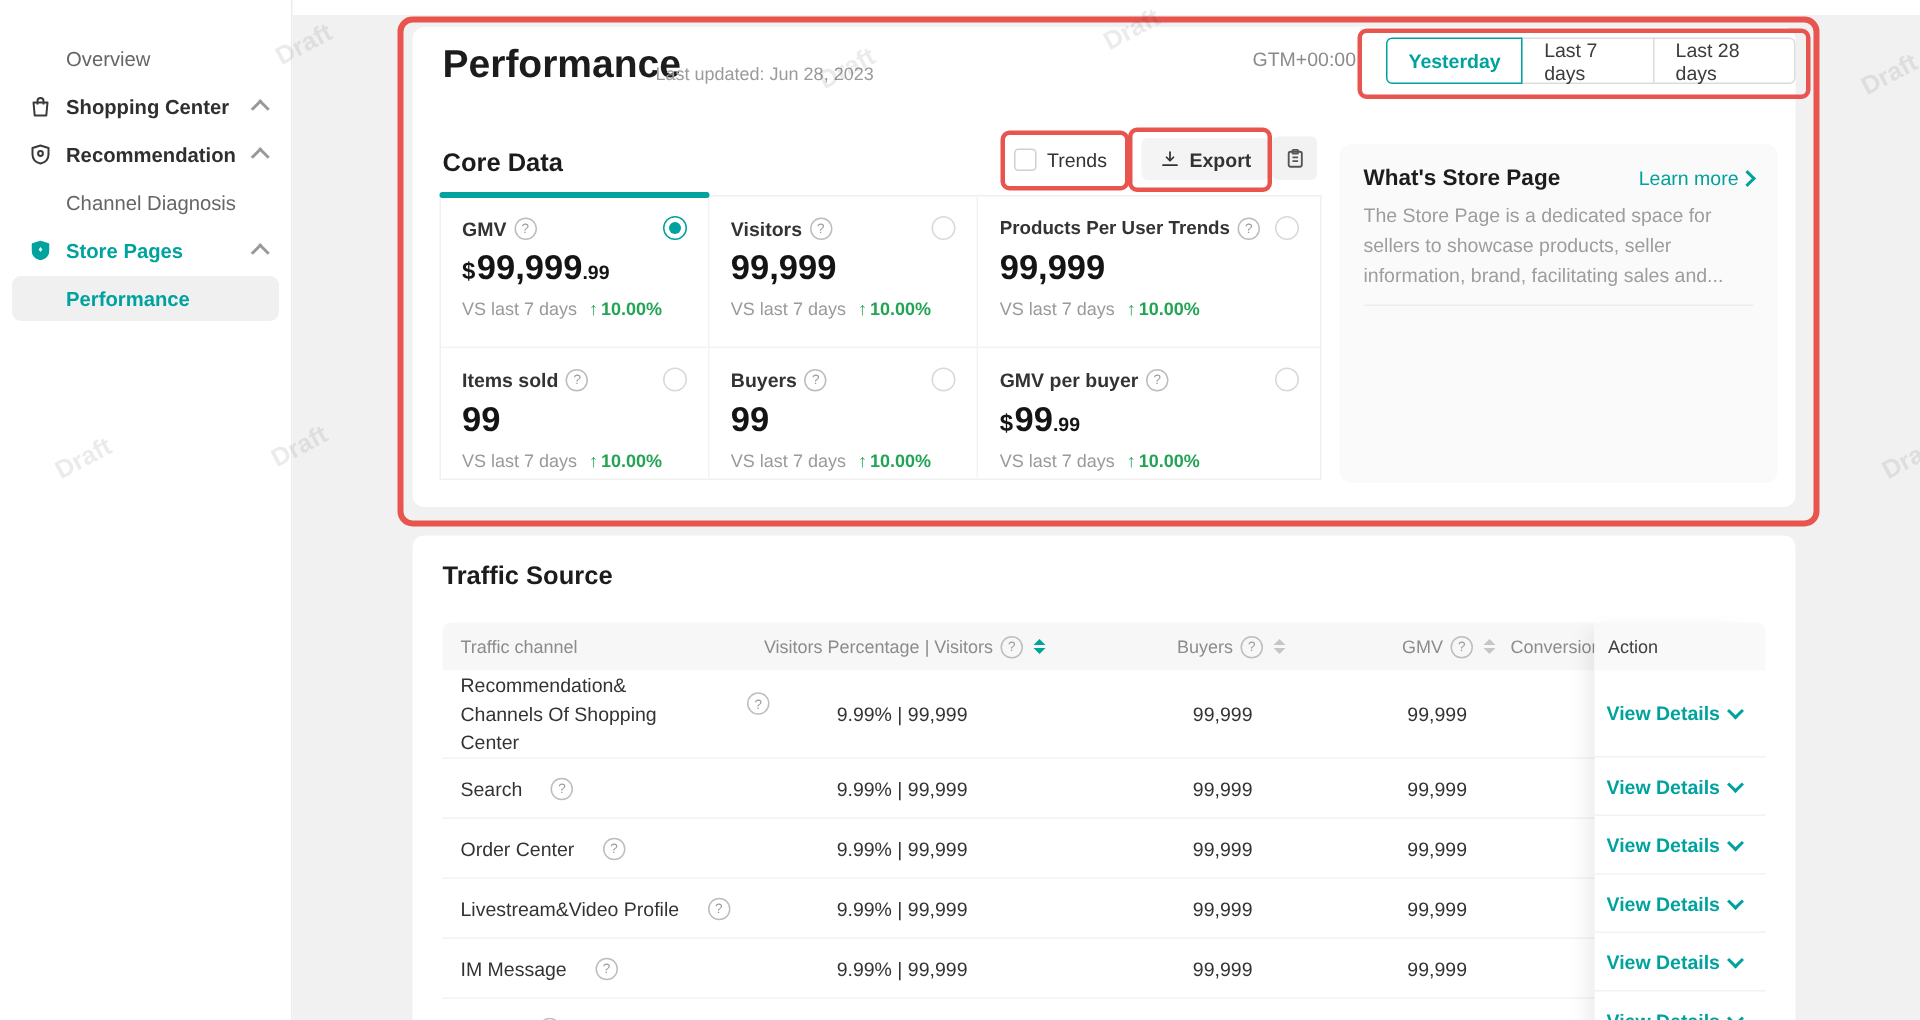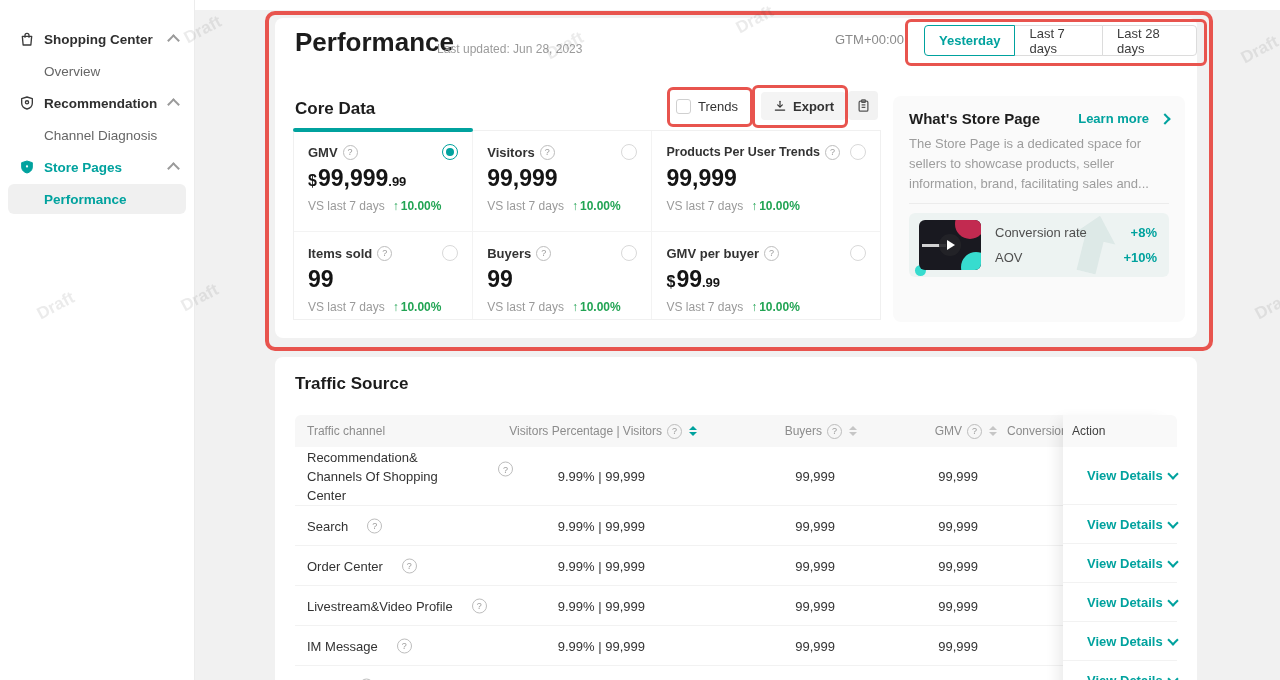--- a/index.html
+++ b/index.html
@@ -71,21 +71,21 @@
   .mval .cur{font-size:16px;font-weight:700;margin-right:1px;}
   .mval .dec{font-size:13px;font-weight:700;}
   .mvs{margin-top:9px;font-size:12px;color:#9a9a9a;display:flex;align-items:center;gap:8px;}
   .mchange{color:#22a454;font-weight:700;display:flex;align-items:center;gap:2px;}
 
   
   .whats{position:absolute;left:618px;top:78px;width:292px;height:226px;background:#fafafa;
          border-radius:8px;padding:14px 16px;box-sizing:border-box;}
   .wp-head{display:flex;justify-content:space-between;align-items:center;}
   .wp-title{font-size:15px;font-weight:700;color:#1d1d1d;}
-  .teal-link{display:flex;align-items:center;gap:12px;color:#00a29e;font-size:13px;font-weight:700;cursor:pointer;}
+  .teal-link{display:flex;align-items:center;gap:2px;color:#00a29e;font-size:13px;font-weight:400;cursor:pointer;}
   .chev-r{width:6px;height:6px;border-top:2px solid #00a29e;border-right:2px solid #00a29e;
           transform:rotate(45deg);flex-shrink:0;}
   .wp-desc{margin-top:7px;font-size:13px;line-height:20px;color:#9d9d9d;}
   .wp-div{border-top:1px solid #ececec;margin-top:9px;}
   .wp-stories{display:flex;justify-content:space-between;align-items:center;margin-top:10px;}
   .story-card{margin-top:9px;height:64px;background:#edf3f2;border-radius:6px;display:flex;
               align-items:center;padding:0 12px 0 10px;position:relative;overflow:hidden;}
   .story-dot{position:absolute;left:6px;bottom:1px;width:11px;height:11px;border-radius:50%;background:#37dccf;z-index:1;}
   .thumb{width:62px;height:50px;background:#191920;border-radius:6px;position:relative;overflow:hidden;
          flex-shrink:0;z-index:2;cursor:pointer;}
@@ -119,21 +119,21 @@
   .trow.tall{height:58px;}
   .td-ch{position:absolute;left:12px;top:50%;transform:translateY(-50%);font-size:13px;color:#333;
          display:flex;align-items:center;gap:19px;white-space:nowrap;}
   .td-ch .lines{line-height:19px;white-space:normal;width:172px;}
   .td-num{position:absolute;top:50%;transform:translateY(-50%);font-size:13px;color:#333;white-space:nowrap;}
   .col-vis{right:532px;} .col-buy{right:342px;} .col-gmv{right:199px;}
   .action-col{position:absolute;right:0;top:0;width:114px;background:#fff;
               box-shadow:-10px 0 14px -6px rgba(0,0,0,.09);}
   .ah{height:32px;background:#f9f9f9;border-radius:0 6px 0 0;display:flex;align-items:center;
       padding-left:9px;font-size:12px;color:#404040;box-sizing:border-box;}
-  .ar{height:39px;display:flex;align-items:center;padding-left:24px;border-bottom:1px solid #f2f2f2;box-sizing:border-box;}
+  .ar{height:39px;display:flex;align-items:center;padding-left:8px;border-bottom:1px solid #f2f2f2;box-sizing:border-box;}
   .ar.tall{height:58px;}
   .vd{display:flex;align-items:center;gap:6px;color:#00a29e;font-size:13px;font-weight:600;cursor:pointer;}
   .chev-d{width:6px;height:6px;border-right:2px solid #00a29e;border-bottom:2px solid #00a29e;
           transform:rotate(45deg);margin-top:-3px;}
 
   
   .rb{position:absolute;border:4px solid #e8544e;border-radius:10px;pointer-events:none;z-index:50;}
   .rb-main{left:265px;top:11px;width:940px;height:332px;}
   .rb-tabs{left:905px;top:19px;width:296px;height:41px;border-width:3px;border-radius:6px;}
   .rb-trends{left:667px;top:87px;width:80px;height:34px;border-width:3px;border-radius:6px;}
@@ -147,33 +147,33 @@
 
   <span class="wm" style="left:183px;top:20px;">Draft</span>
   <span class="wm" style="left:545px;top:36px;">Draft</span>
   <span class="wm" style="left:735px;top:10px;">Draft</span>
   <span class="wm" style="left:1240px;top:40px;">Draft</span>
   <span class="wm" style="left:36px;top:296px;">Draft</span>
   <span class="wm" style="left:180px;top:288px;">Draft</span>
   <span class="wm" style="left:1254px;top:296px;">Draft</span>
 
   <div class="sidebar">
+    <div class="side-item child">
+      <span class="slabel">Overview</span>
+    </div>
     <div class="side-item">
       <span class="sicon">
         <svg width="16" height="16" viewBox="0 0 24 24" fill="none" stroke="#3a3a3a" stroke-width="2" stroke-linejoin="round">
             <path d="M5 8h14l-1.2 13H6.2L5 8z"></path>
             <path d="M9 10V6.5a3 3 0 0 1 6 0V10"></path>
           </svg>
       </span>
       <span class="slabel">Shopping Center</span>
       <span class="chev-up"></span>
     </div>
-    <div class="side-item child">
-      <span class="slabel">Overview</span>
-    </div>
     <div class="side-item">
       <span class="sicon">
         <svg width="16" height="16" viewBox="0 0 24 24" fill="none" stroke="#3a3a3a" stroke-width="2" stroke-linejoin="round">
             <path d="M12 3l8 2.5V12c0 5-3.8 8-8 9-4.2-1-8-4-8-9V5.5L12 3z"></path>
             <circle cx="12" cy="11" r="2.4"></circle>
           </svg>
       </span>
       <span class="slabel">Recommendation</span>
       <span class="chev-up"></span>
     </div>
@@ -332,42 +332,20 @@
     <div class="whats">
       <div class="wp-head">
         <span class="wp-title">What's Store Page</span>
         <span class="teal-link">
           <span>Learn more</span>
           <span class="chev-r"></span>
         </span>
       </div>
       <div class="wp-desc">The Store Page is a dedicated space for sellers to showcase products, seller information, brand, facilitating sales and...</div>
       <div class="wp-div"></div>
-      <div class="story-card">
-        <span class="story-dot"></span>
-        <svg class="story-arrow" width="52" height="58" viewBox="0 0 100 120">
-            <path d="M50 0 L95 50 L70 50 L70 120 L30 120 L30 50 L5 50 Z" fill="#cfe0de"></path>
-          </svg>
-        <div class="thumb">
-          <span class="c1"></span>
-          <span class="c2"></span>
-          <span class="cap"></span>
-          <span class="play"></span>
-        </div>
-        <div class="story-stats">
-          <div class="ss-row">
-            <span class="ss-label">Conversion rate</span>
-            <span class="ss-val">+8%</span>
-          </div>
-          <div class="ss-row">
-            <span class="ss-label">AOV</span>
-            <span class="ss-val">+10%</span>
-          </div>
-        </div>
-      </div>
     </div>
   </div>
 
   <div class="panel panel-traffic">
     <div class="ts-title">Traffic Source</div>
     <div class="table">
       <div class="thead">
         <span class="th" style="left:12px;">
             <span>Traffic channel</span>
           </span>

